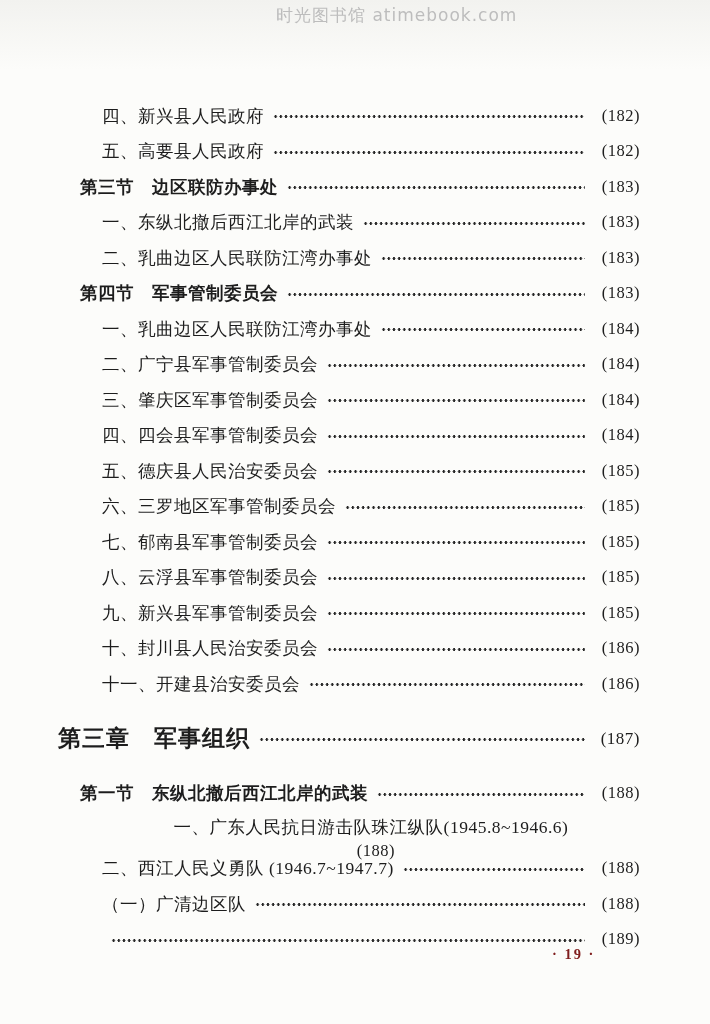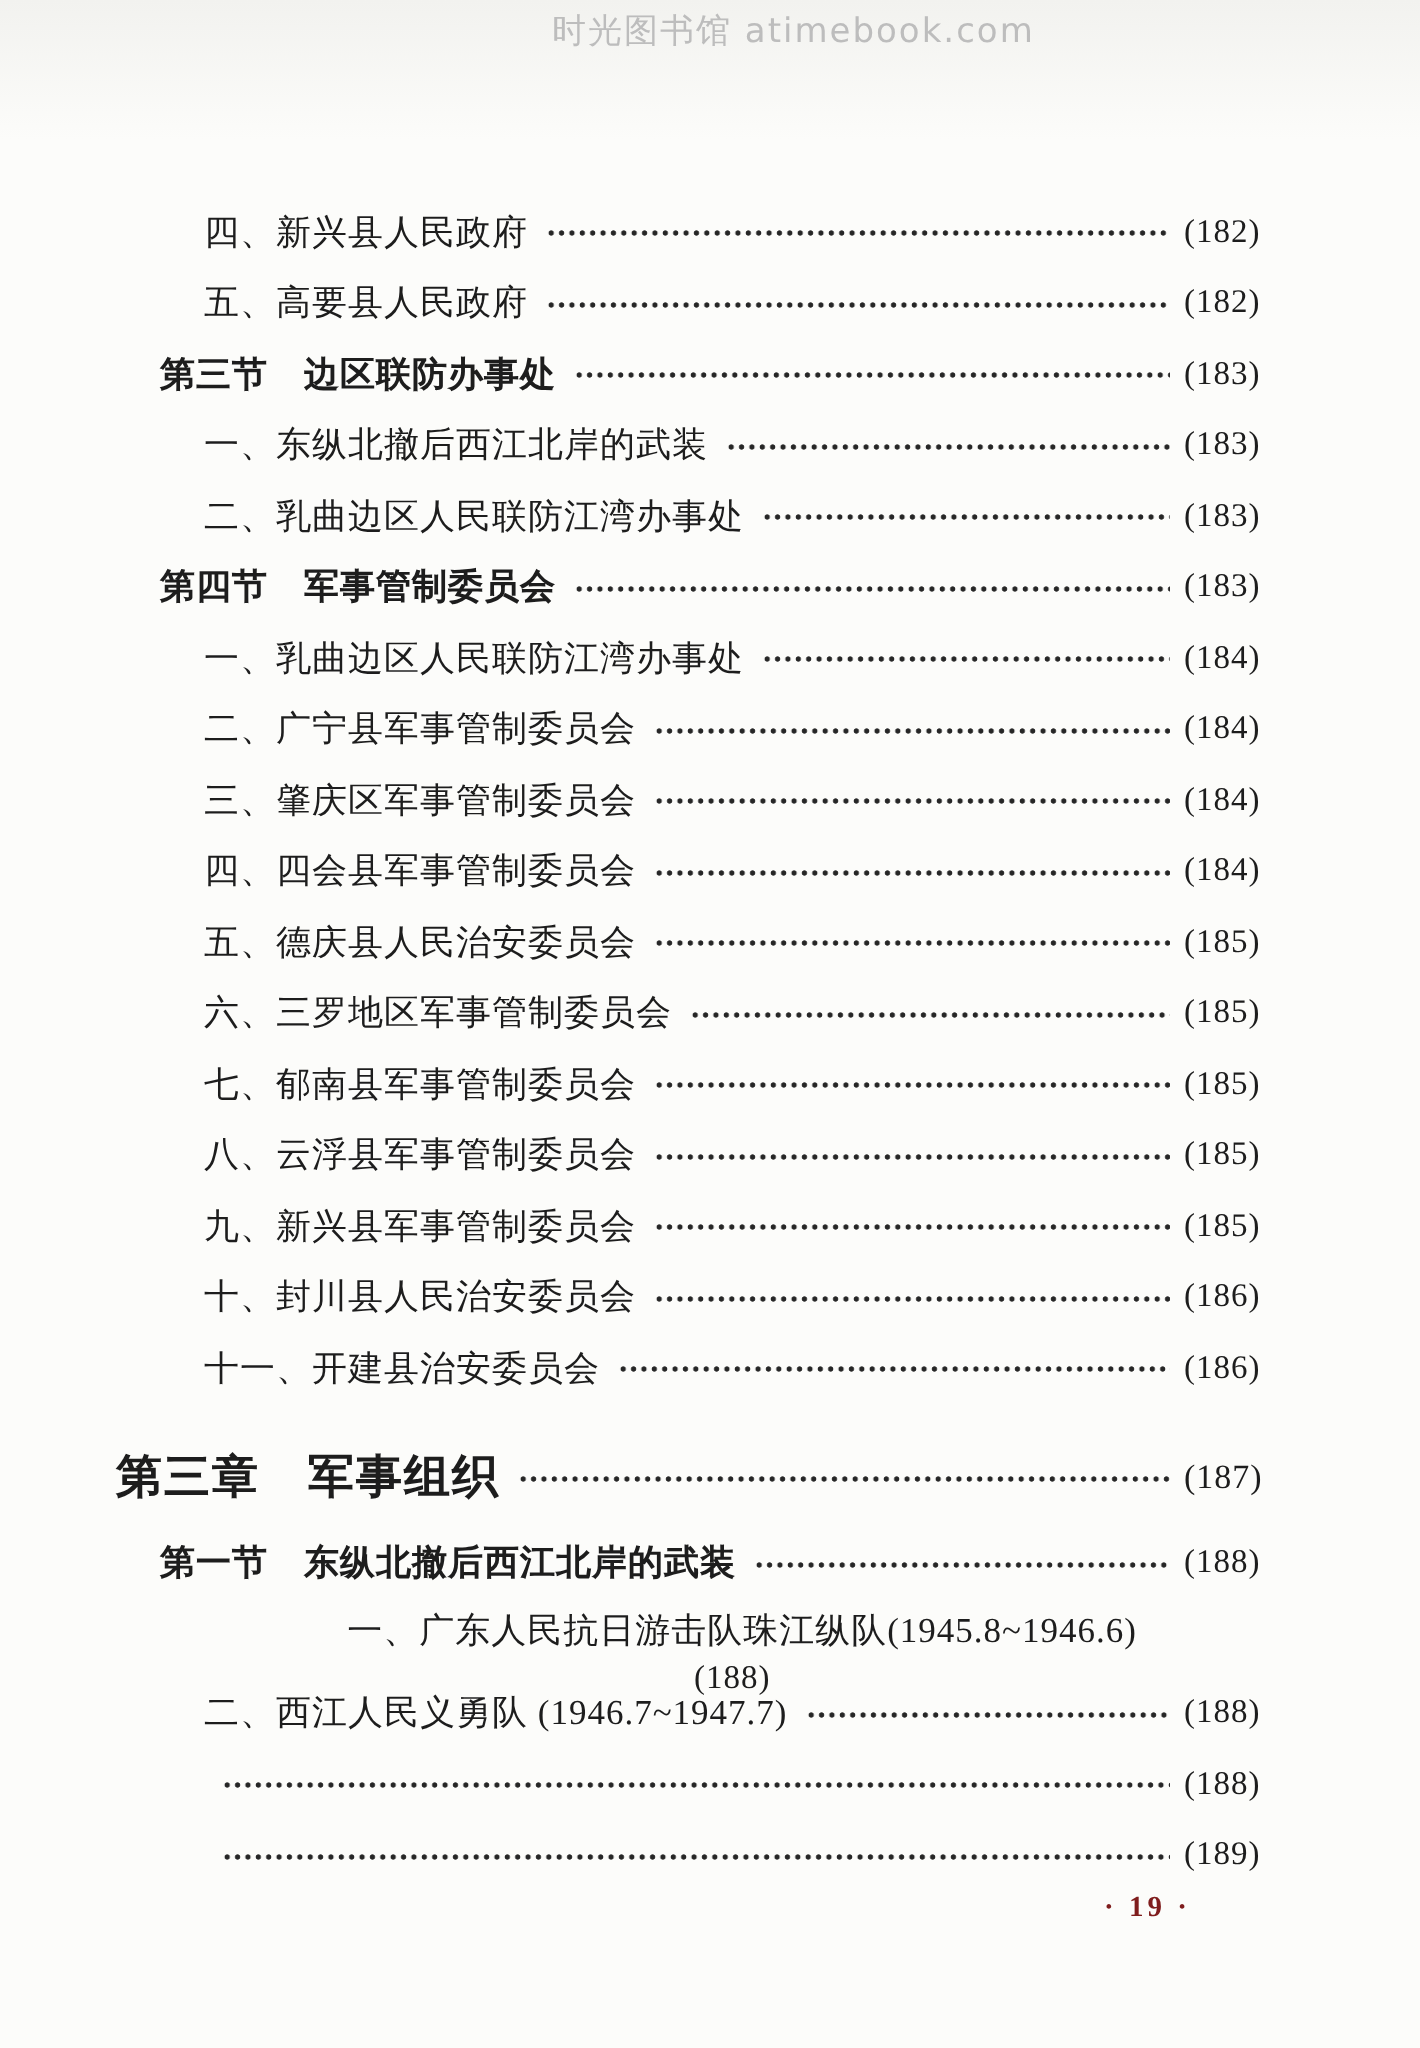--- a/index.html
+++ b/index.html
@@ -22,33 +22,33 @@
     display:flex;align-items:center;height:35.5px;
     font-size:17.5px;letter-spacing:0.5px;white-space:nowrap;
   }
   .lvl-item{padding-left:44px;}
   .lvl-subitem{padding-left:44px;}
   .lvl-section{padding-left:22px;font-weight:bold;}
   .lvl-chapter{
     padding-left:0;font-weight:bold;font-size:23px;
     height:42px;margin-top:16px;letter-spacing:1px;
   }
-  .lvl-section.gap-top{margin-top:4px;}
+  .lvl-section.gap-top{margin-top:16px;}
   .gap-top-sm{margin-top:4px;flex-direction:column;}
   .label{flex:0 0 auto;}
   .leader{
     flex:1 1 auto;min-width:10px;align-self:center;height:7px;
     margin:2px 7px 0 9px;
     background-image:radial-gradient(circle, #262626 1.15px, rgba(0,0,0,0) 1.5px);
     background-size:5.2px 7px;
     background-repeat:repeat-x;
     background-position:0 50%;
   }
   .pageno{
-    flex:0 0 auto;width:48px;text-align:left;
+    flex:0 0 auto;width:48px;text-align:right;
     font-size:16.5px;font-weight:normal;letter-spacing:0.5px;
   }
   .lvl-chapter .pageno{font-size:17px;}
   .folio{
     position:absolute;top:946px;left:552px;
     font-size:14.5px;font-weight:bold;letter-spacing:2px;color:#7f1d1d;
   }
 </style>
 </head>
 <body>
@@ -156,20 +156,21 @@
     <span class="label">一、广东人民抗日游击队珠江纵队(1945.8~1946.6)</span>
     <span class="leader"></span>
     <span class="pageno">(188)</span>
   </div>
   <div class="toc-row lvl-item">
     <span class="label">二、西江人民义勇队 (1946.7~1947.7)</span>
     <span class="leader"></span>
     <span class="pageno">(188)</span>
   </div>
   <div class="toc-row lvl-subitem">
+    <span class="label">（一）广清边区队</span>
     <span class="leader"></span>
     <span class="pageno">(188)</span>
   </div>
   <div class="toc-row lvl-subitem">
     <span class="leader"></span>
     <span class="pageno">(189)</span>
   </div>
 
 </div>
 

